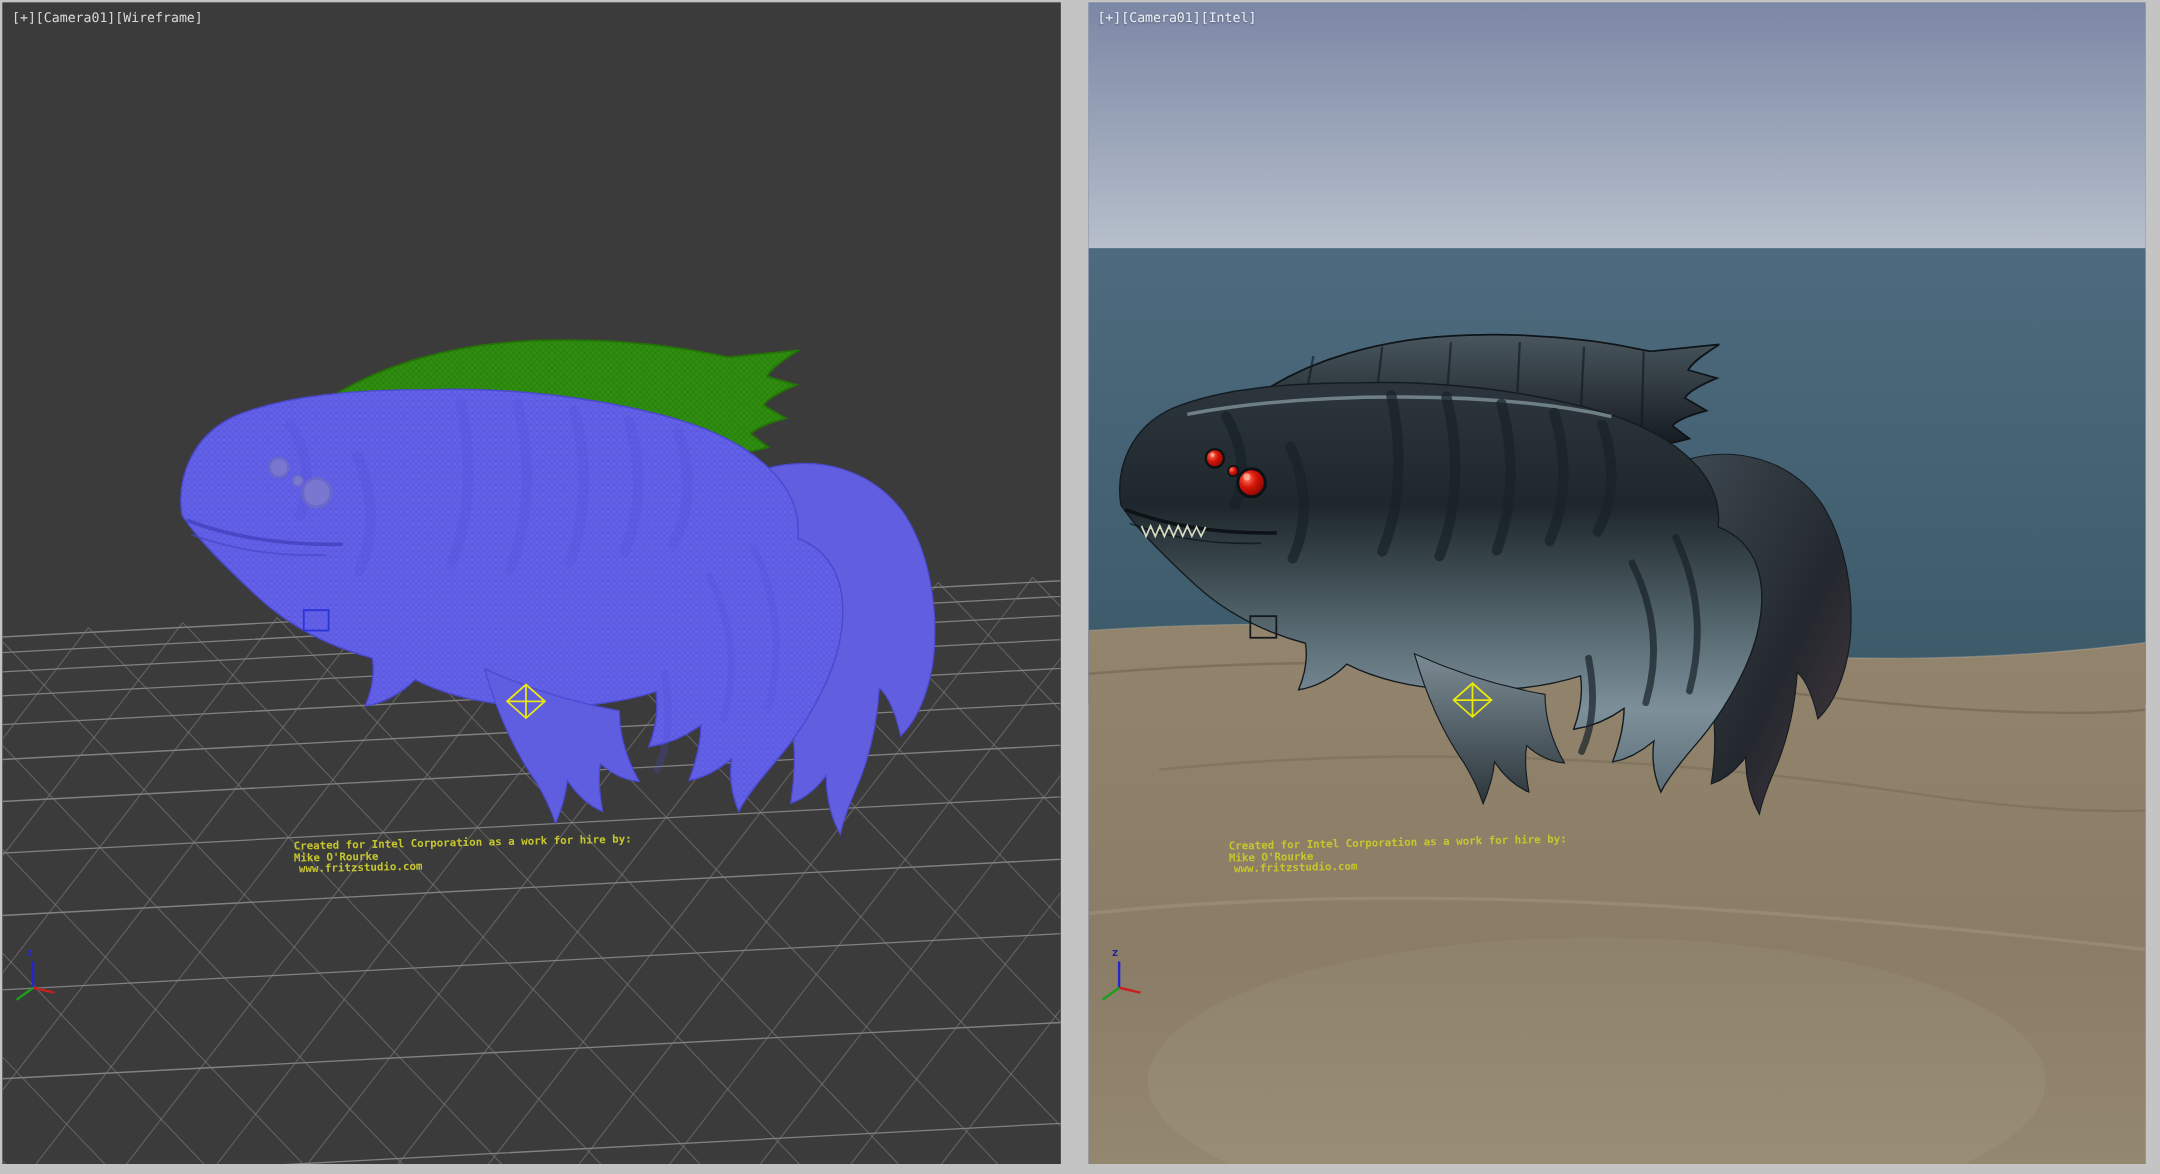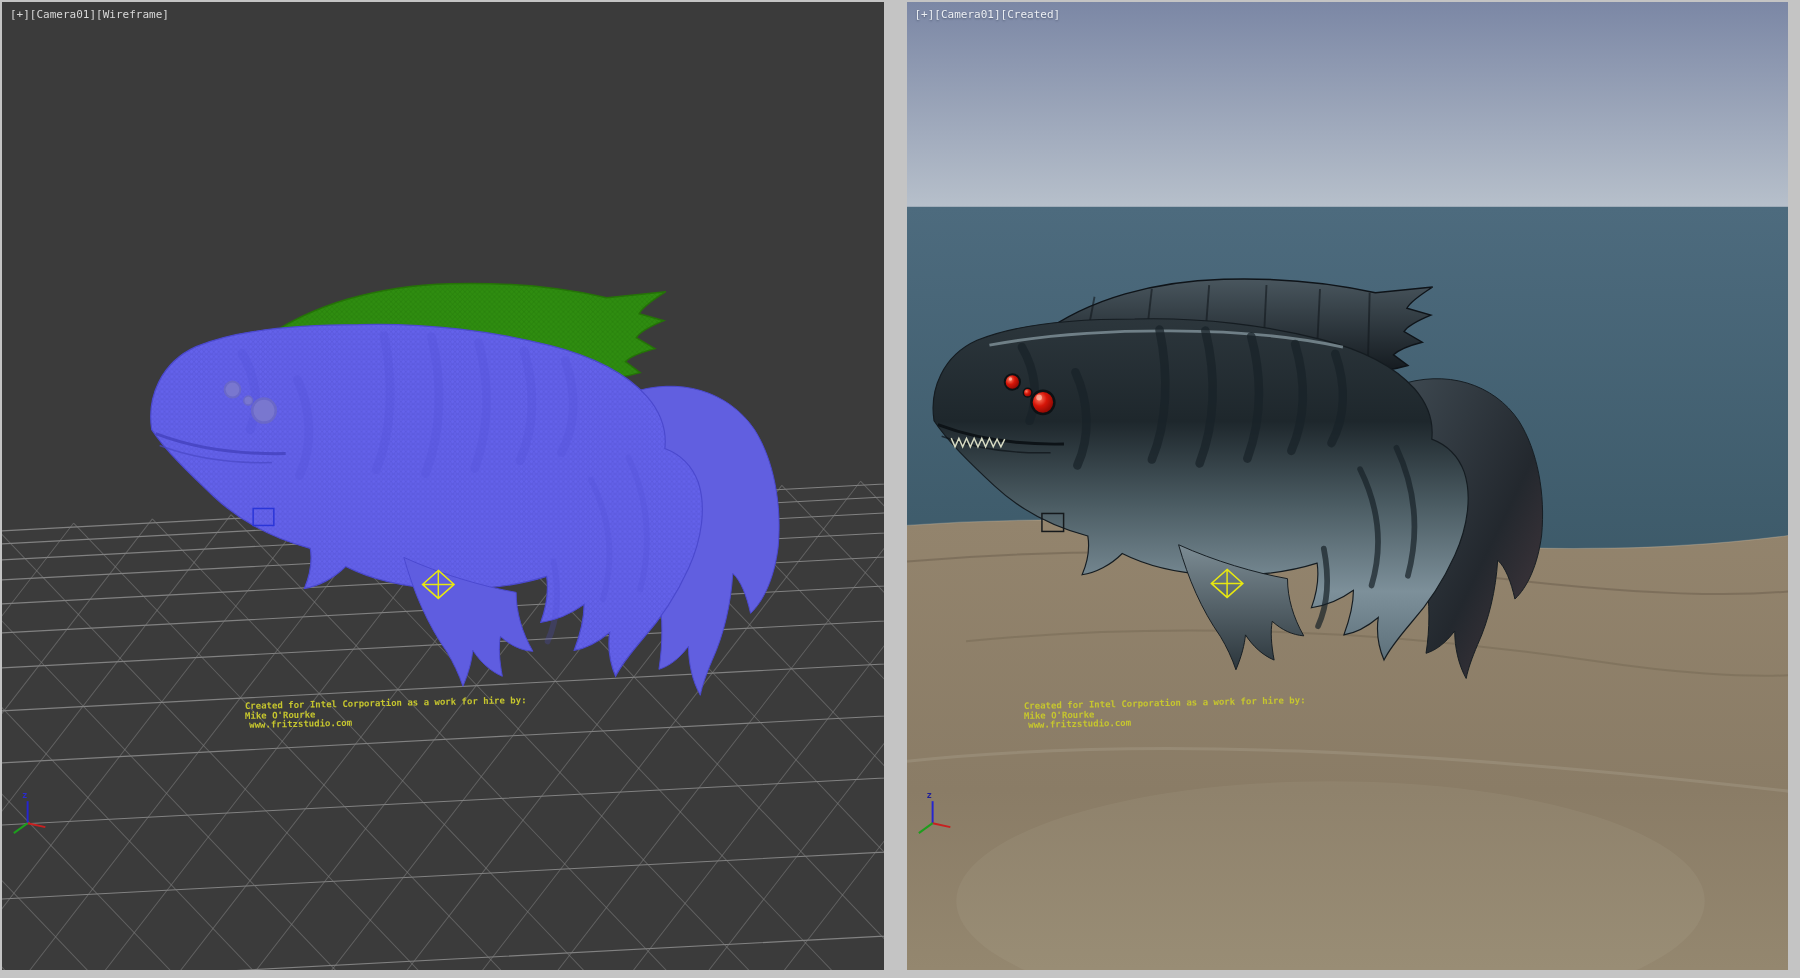--- a/index.html
+++ b/index.html
@@ -167,21 +167,21 @@
       </g>
       <use href="#fishGeom" transform="translate(-120,4) scale(0.97)"></use>
       <rect x="137" y="512" width="22" height="18" fill="none" stroke="#15191c" stroke-width="1.5"></rect>
       <path d="M325,568 L341,582 L325,596 L309,582 Z M309,582 H341 M325,568 V596" fill="none" stroke="#e8e810" stroke-width="1.5"></path>
       <g stroke-width="2">
         <line x1="26" y1="822" x2="26" y2="800" stroke="#2525d0"></line>
         <line x1="26" y1="822" x2="44" y2="826" stroke="#c82020"></line>
         <line x1="26" y1="822" x2="12" y2="832" stroke="#1d9e1d"></line>
       </g>
     </svg>
-    <div class="vp-label">[+][Camera01][Created]</div>
+    <div class="vp-label">[+][Camera01][Intel]</div>
     <div class="credits">
       <div>Created for Intel Corporation as a work for hire by:</div>
       <div>Mike O'Rourke</div>
       <div class="indent">www.fritzstudio.com</div>
     </div>
     <div class="axis-z">z</div>
   </div>
 
 </div>
 

